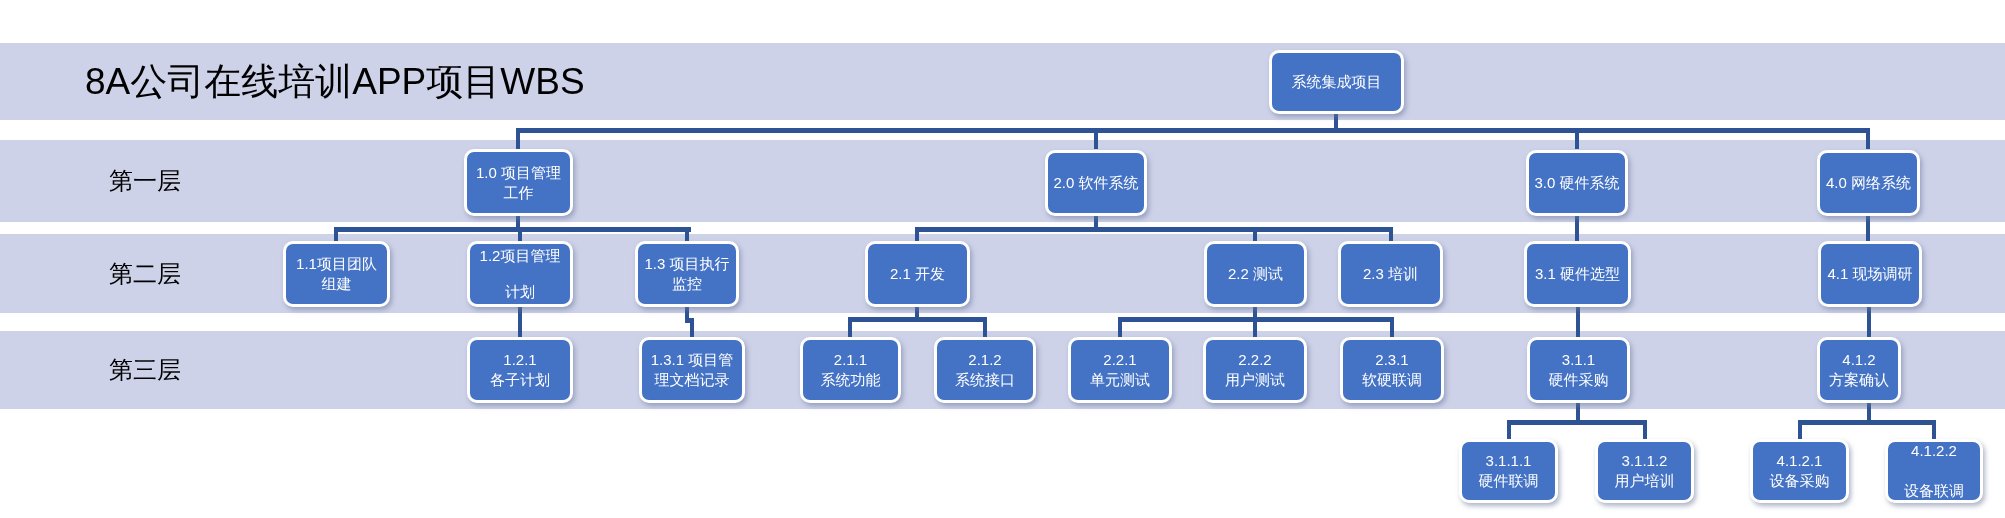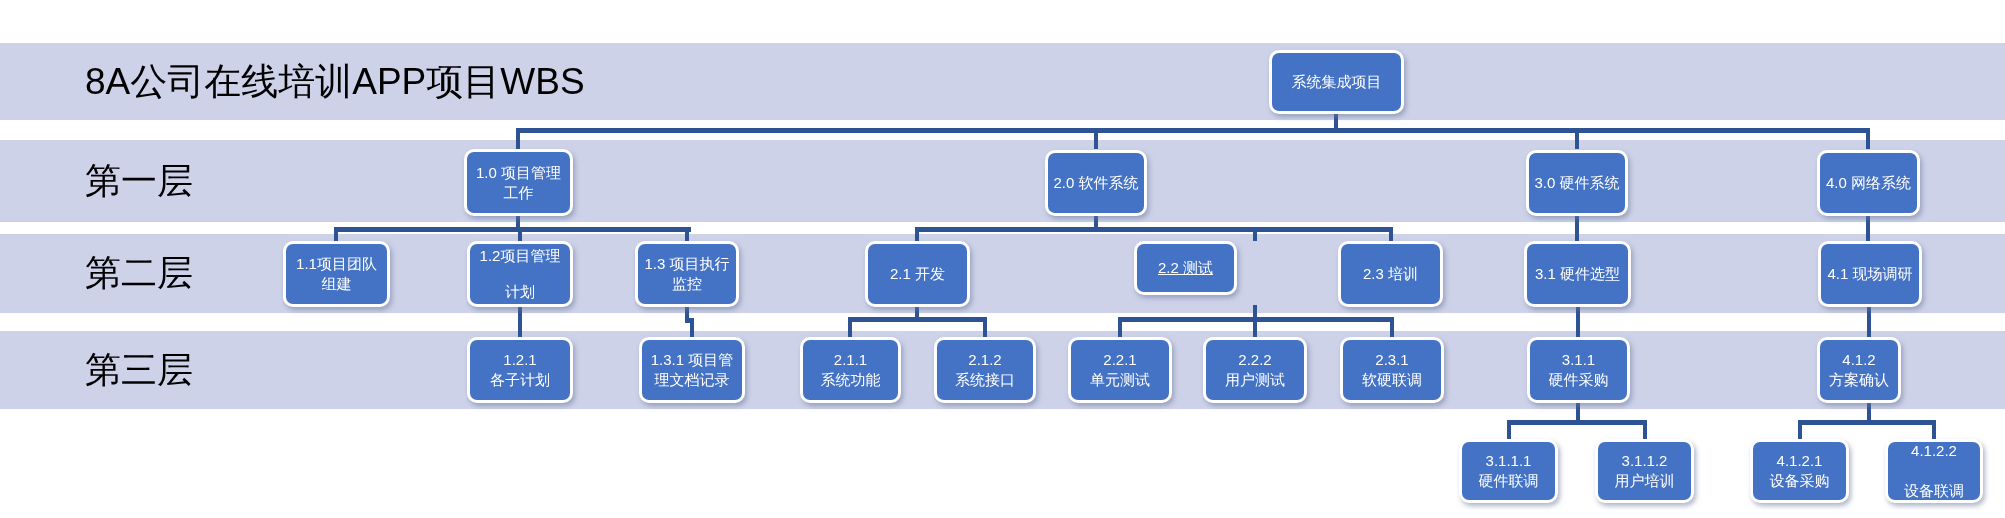--- a/index.html
+++ b/index.html
@@ -17,21 +17,21 @@
   .band{position:absolute;left:0;width:2005px;background:var(--band);}
   #band-title{top:43px;height:77px;}
   #band-l1{top:140px;height:82px;}
   #band-l2{top:234px;height:79px;}
   #band-l3{top:331px;height:78px;}
   .biglabel{
     position:absolute;left:85px;display:flex;align-items:center;
     color:var(--ink);white-space:nowrap;
   }
   #title{top:43px;height:77px;font-size:37px;}
-  .rowlabel{font-size:36px;}
+  .rowlabel{font-size:24px;margin-left:24px;}
   #row1{top:140px;height:82px;}
   #row2{top:234px;height:79px;}
   #row3{top:331px;height:78px;}
   .cv{position:absolute;width:4px;background:var(--conn);}
   .ch{position:absolute;height:5px;background:var(--conn);}
   .node{
     position:absolute;background:var(--fill);
     border:3px solid var(--nodeborder);border-radius:10px;
     box-shadow:2px 3px 5px rgba(110,120,155,.55);
     color:#fff;display:flex;flex-direction:column;align-items:center;justify-content:center;
@@ -137,21 +137,21 @@
       <span>计划</span>
   </div>
   <div class="node" style="left:635px;top:241px;width:104px;height:66px;">
     <span>1.3 项目执行</span>
       <span>监控</span>
   </div>
   <div class="node" style="left:865px;top:241px;width:105px;height:66px;">
     <span>2.1 开发</span>
       <span></span>
   </div>
-  <div class="node" style="left:1134px;top:241px;width:103px;height:54px;text-decoration:underline;">
+  <div class="node" style="left:1204px;top:241px;width:103px;height:66px;">
     <span>2.2 测试</span>
       <span></span>
   </div>
   <div class="node" style="left:1338px;top:241px;width:105px;height:66px;">
     <span>2.3 培训</span>
       <span></span>
   </div>
   <div class="node" style="left:1524px;top:241px;width:107px;height:66px;">
     <span>3.1 硬件选型</span>
       <span></span>

